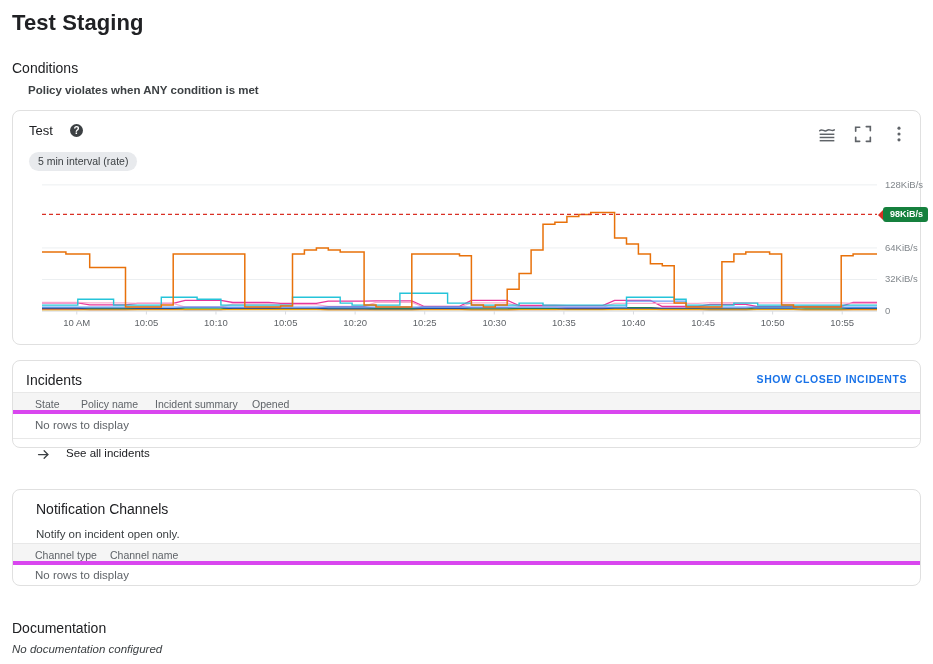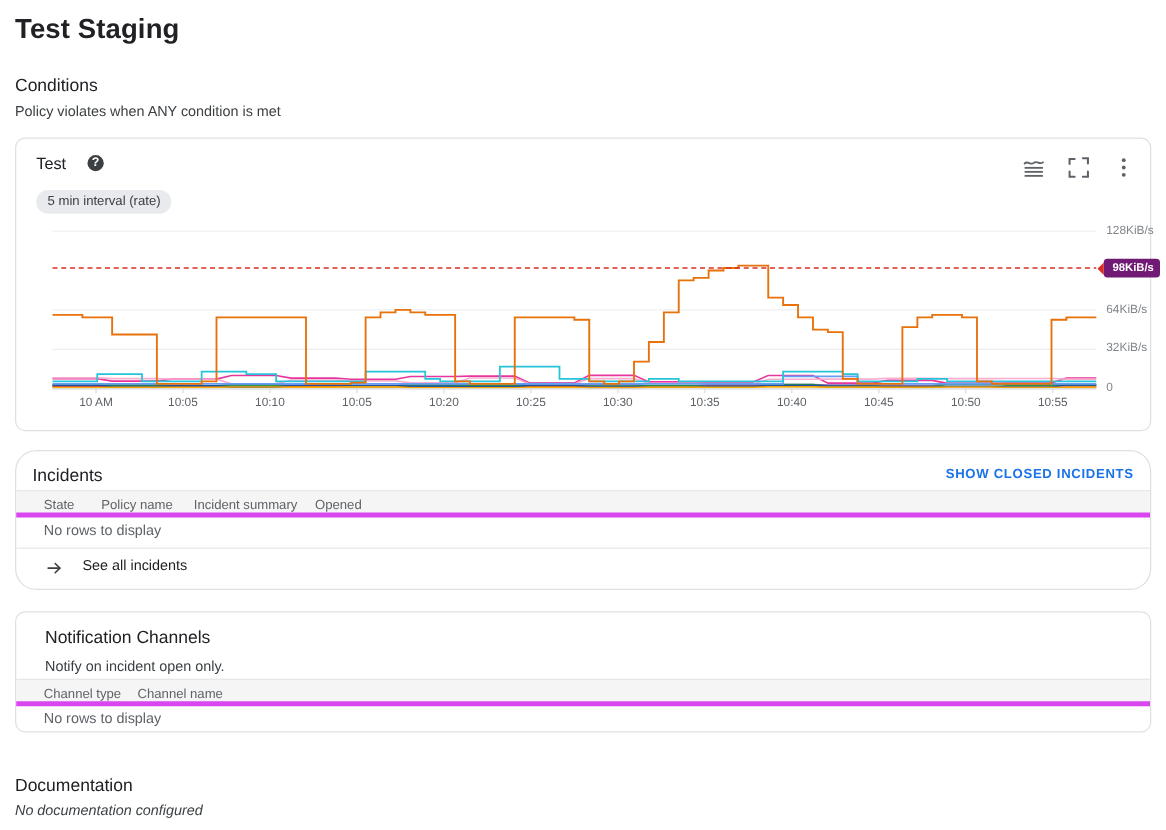--- a/index.html
+++ b/index.html
@@ -21,21 +21,21 @@
 
   .section-title {
     font-size: 14px; font-weight: normal; color: #202124;
   }
   .section-sub {
     font-size: 11.5px; color: #3c4043; font-weight: normal;
   }
 
   
   .conditions-head { position: absolute; left: 12px; top: 60px; }
-  .conditions-sub  { position: absolute; left: 12px; top: 84px; }
+  .conditions-sub  { position: absolute; left: 28px; top: 84px; font-weight: bold; }
 
   
   .card {
     position: absolute;
     background: #fff;
     border: 1px solid #e0e0e0;
     border-radius: 8px;
   }
 
   
@@ -71,39 +71,39 @@
   .plot-wrap {
     position: absolute; left: 0; top: 60px; width: 100%; height: 175px;
   }
   .plot-svg { display: block; }
   .axis-label {
     position: absolute;
     font-size: 9.5px; color: #80868b; white-space: nowrap;
   }
   .thresh-badge {
     position: absolute;
-    background: #701a75; color: #fff;
+    background: #15803d; color: #fff;
     font-size: 9px; font-weight: bold;
     padding: 2px 5px 3px 7px;
     border-radius: 3px; white-space: nowrap;
   }
   .thresh-badge::before {
     content: ""; position: absolute;
     left: -5px; top: 50%; transform: translateY(-50%);
     border-top: 5px solid transparent;
     border-bottom: 5px solid transparent;
     border-right: 5px solid #d93025;
   }
   .xtick {
     position: absolute; font-size: 9.5px; color: #5f6368;
     transform: translateX(-50%); white-space: nowrap;
   }
 
   
-  #incidents-card { left: 12px; top: 360px; width: 909px; height: 112px; border-radius: 17px; }
+  #incidents-card { left: 12px; top: 360px; width: 909px; height: 88px; }
   .inc-title { position: absolute; left: 13px; top: 11px; }
   .show-closed {
     position: absolute; right: 13px; top: 12px;
     color: #1a73e8; font-size: 10.5px; font-weight: bold;
     letter-spacing: .55px; cursor: pointer;
   }
   .tbl-head {
     position: absolute; left: 0; width: 100%; height: 22px;
     background: #f5f5f5; border-top: 1px solid #e8e8e8;
     border-bottom: 4px solid #d946ef;

